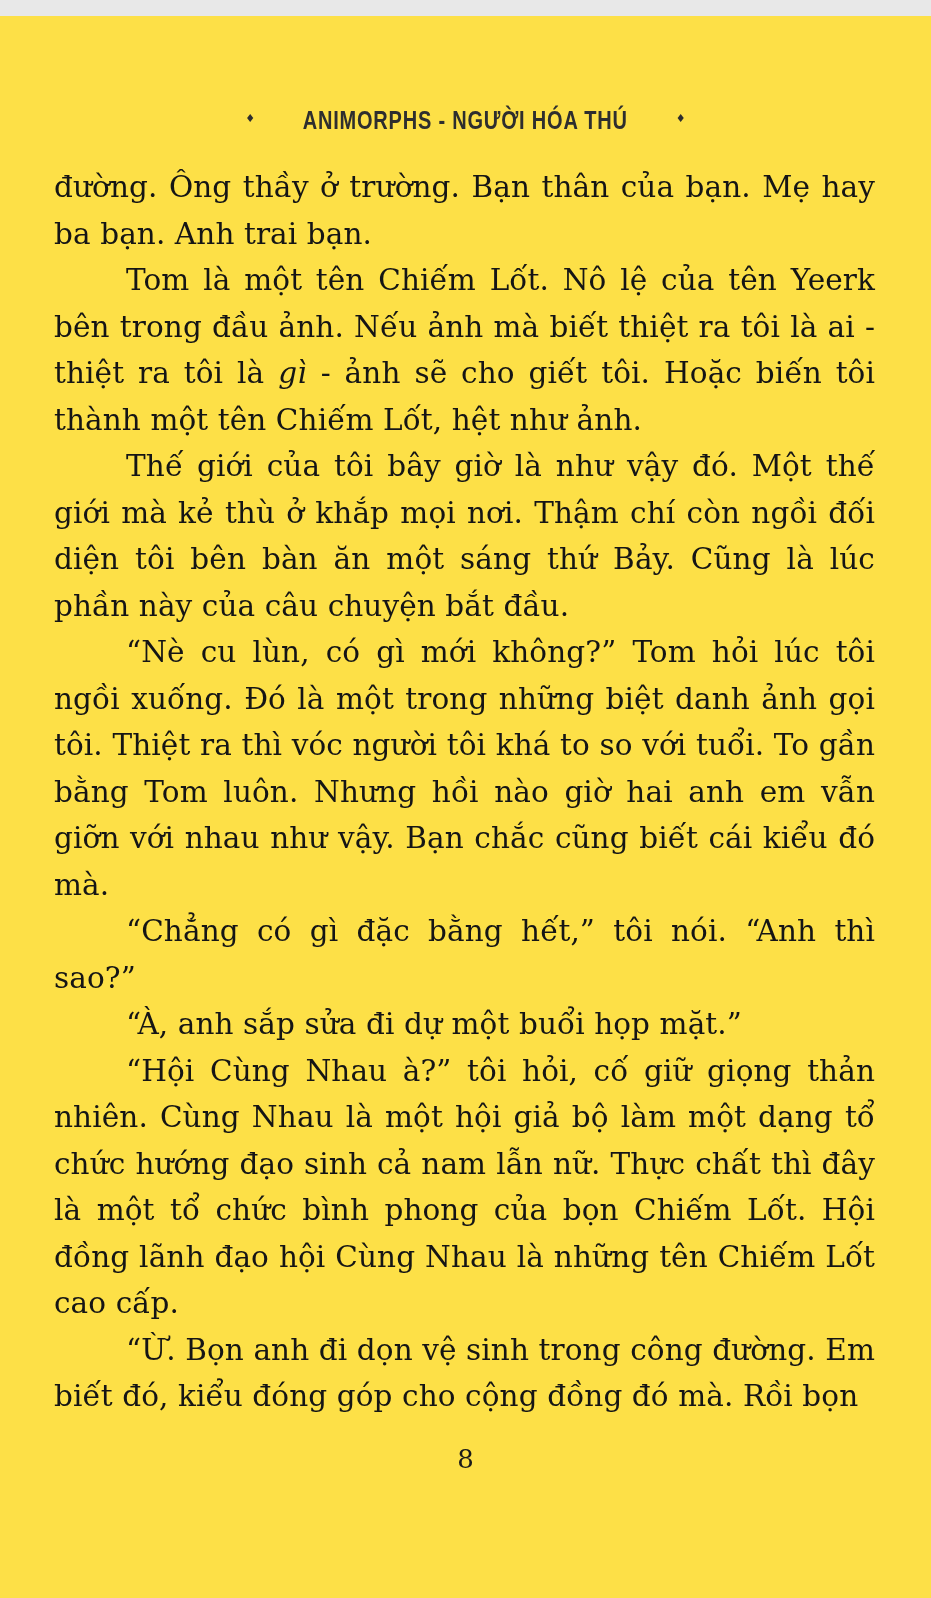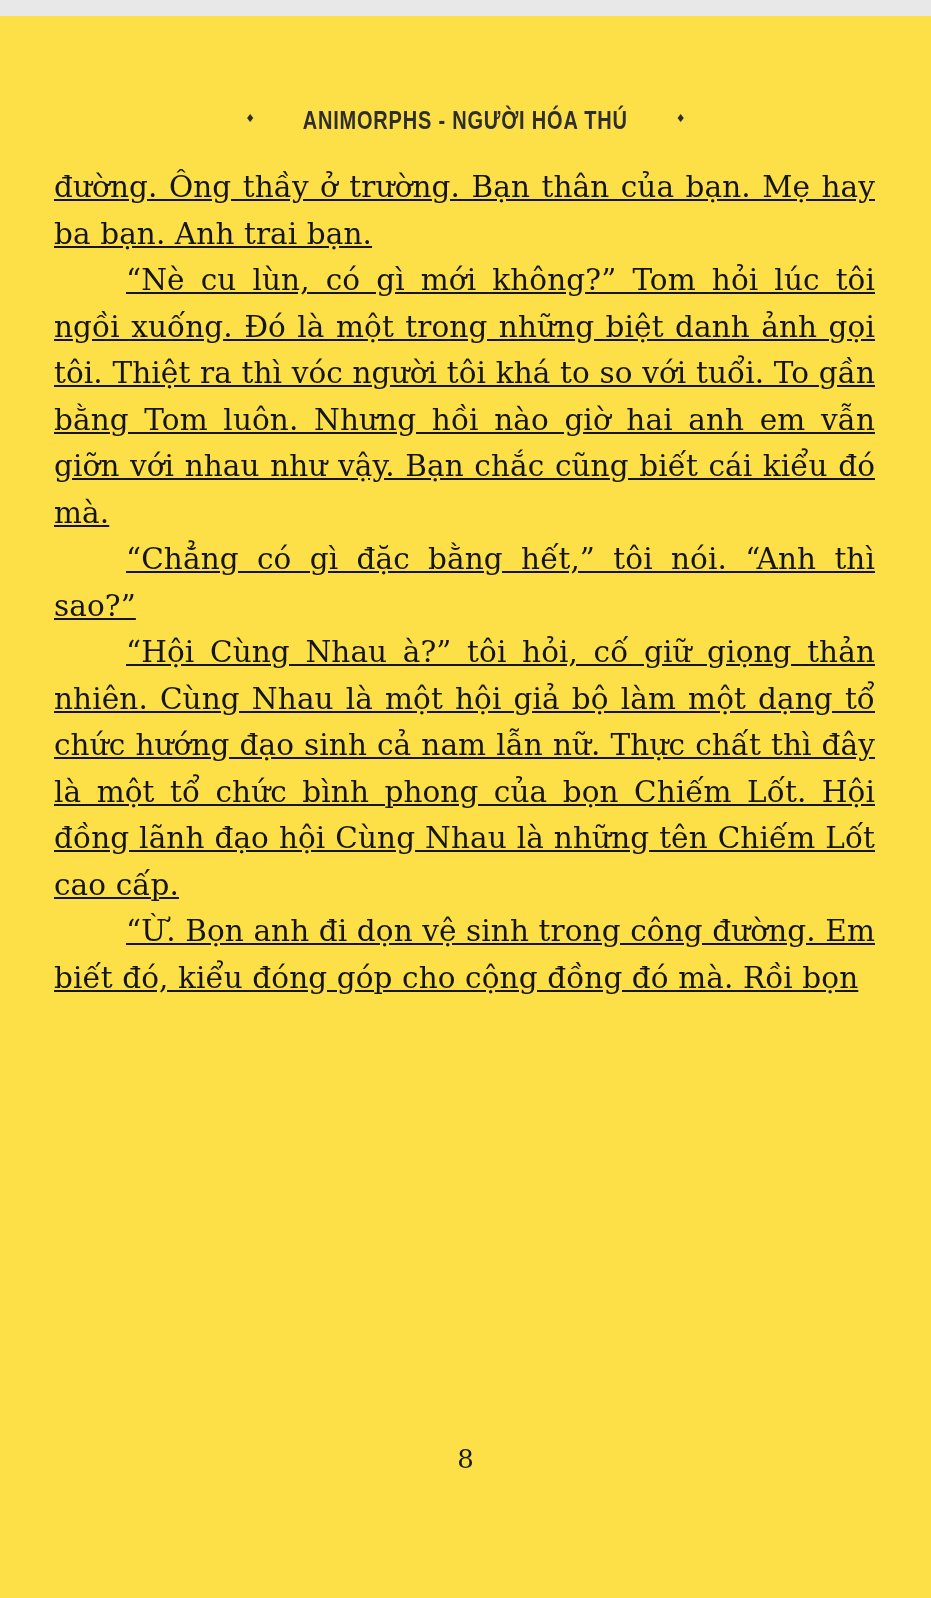--- a/index.html
+++ b/index.html
@@ -49,21 +49,20 @@
   }
   .body-text {
     position: absolute;
     top: 148px;
     left: 54px;
     right: 56px;
     text-align: justify;
     font-size: 29.5px;
     line-height: 46.5px;
     letter-spacing: 0.1px;
-    text-decoration: underline;
   }
   .body-text p.para {
     margin: 0;
     padding: 0;
   }
   .body-text p.para.indent {
     text-indent: 72px;
   }
   .body-text em {
     font-style: italic;
@@ -86,22 +85,25 @@
 <div class="page">
 
   <div class="running-header">
     <span class="header-bullet">♦</span>
     <span class="running-title">ANIMORPHS - NGƯỜI HÓA THÚ</span>
     <span class="header-bullet">♦</span>
   </div>
 
   <div class="body-text">
       <p class="para"><span>đường. Ông thầy ở trường. Bạn thân của bạn. Mẹ hay ba bạn. Anh trai bạn.</span></p>
+      <p class="para indent"><span>Tom là một tên Chiếm Lốt. Nô lệ của tên Yeerk bên trong đầu ảnh. Nếu ảnh mà biết thiệt ra tôi là ai - thiệt ra tôi là </span><em>gì</em><span> - ảnh sẽ cho giết tôi. Hoặc biến tôi thành một tên Chiếm Lốt, hệt như ảnh.</span></p>
+      <p class="para indent"><span>Thế giới của tôi bây giờ là như vậy đó. Một thế giới mà kẻ thù ở khắp mọi nơi. Thậm chí còn ngồi đối diện tôi bên bàn ăn một sáng thứ Bảy. Cũng là lúc phần này của câu chuyện bắt đầu.</span></p>
       <p class="para indent"><span>“Nè cu lùn, có gì mới không?” Tom hỏi lúc tôi ngồi xuống. Đó là một trong những biệt danh ảnh gọi tôi. Thiệt ra thì vóc người tôi khá to so với tuổi. To gần bằng Tom luôn. Nhưng hồi nào giờ hai anh em vẫn giỡn với nhau như vậy. Bạn chắc cũng biết cái kiểu đó mà.</span></p>
       <p class="para indent"><span>“Chẳng có gì đặc bằng hết,” tôi nói. “Anh thì sao?”</span></p>
+      <p class="para indent"><span>“À, anh sắp sửa đi dự một buổi họp mặt.”</span></p>
       <p class="para indent"><span>“Hội Cùng Nhau à?” tôi hỏi, cố giữ giọng thản nhiên. Cùng Nhau là một hội giả bộ làm một dạng tổ chức hướng đạo sinh cả nam lẫn nữ. Thực chất thì đây là một tổ chức bình phong của bọn Chiếm Lốt. Hội đồng lãnh đạo hội Cùng Nhau là những tên Chiếm Lốt cao cấp.</span></p>
       <p class="para indent"><span>“Ừ. Bọn anh đi dọn vệ sinh trong công đường. Em biết đó, kiểu đóng góp cho cộng đồng đó mà. Rồi bọn</span></p>
     </div>
 
   <div class="page-footer">
     <span class="page-number">8</span>
   </div>
 
 </div>
 

